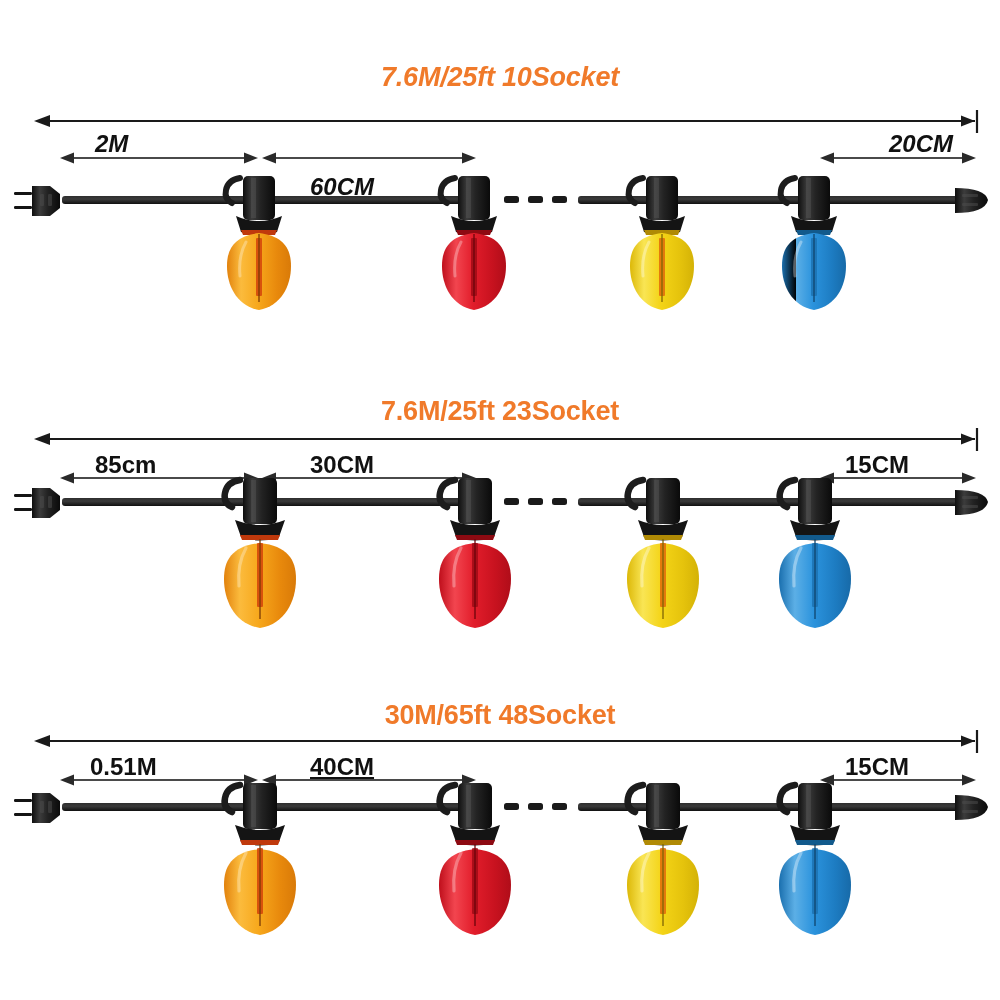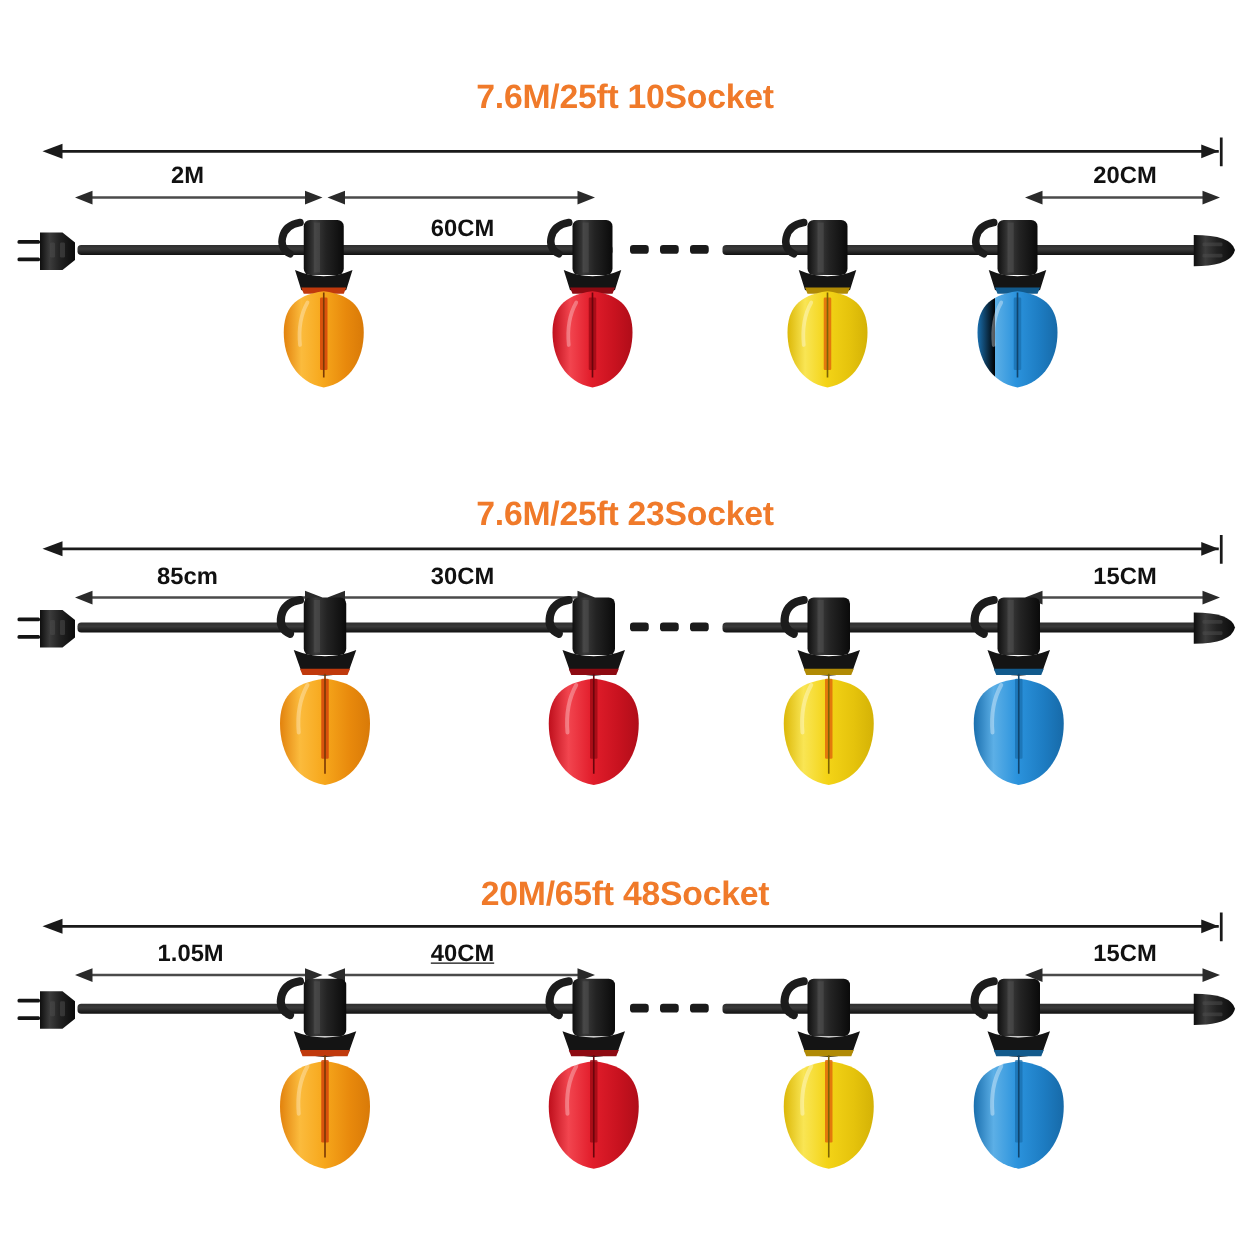--- a/index.html
+++ b/index.html
@@ -37,38 +37,38 @@
     letter-spacing: -0.2px;
     white-space: nowrap;
   }
   .svg-layer {
     position: absolute;
     left: 0;
     top: 0;
   }
   .dim-label {
     position: absolute;
-    font-size: 19px;
+    font-size: 24px;
     font-weight: bold;
     color: #111111;
     white-space: nowrap;
-    text-align: center;
+    text-align: left;
   }
 </style>
 </head>
 <body>
 
 <div class="page">
 
-  <div class="section" style="top:0px;height:330px;">
+  <div class="section" style="top:0px;height:330px;font-style:italic;">
     <div class="section-title" style="top:62px;">7.6M/25ft 10Socket</div>
 
     <div class="dim-label" style="left:95px;top:130px;width:110px;">2M</div>
     <div class="dim-label" style="left:310px;top:130px;width:120px;margin-top:43px;">60CM</div>
-    <div class="dim-label" style="left:845px;top:130px;width:110px;">20CM</div>
+    <div class="dim-label" style="left:889px;top:130px;width:110px;">20CM</div>
 
     <svg class="svg-layer" width="1000" height="330" viewBox="0 0 1000 330">
       <defs>
         <linearGradient id="g-orange-1" x1="0" y1="0" x2="1" y2="0">
           <stop offset="0%" stop-color="#e2820d"></stop>
           <stop offset="22%" stop-color="#fbbb3d"></stop>
           <stop offset="48%" stop-color="#f7a81c"></stop>
           <stop offset="78%" stop-color="#e8890c"></stop>
           <stop offset="100%" stop-color="#d97a08"></stop>
         </linearGradient>
@@ -345,23 +345,23 @@
         <path d="M795 197 h40 l-2 5 h-36 Z" fill="#125a8c"></path>
         <path d="M815 290 c-25 -4 -36 -27 -36 -49 c0 -20 9 -33 36 -36 c27 3 36 16 36 36 c0 22 -11 45 -36 49 Z" fill="url(#g-blue-2)"></path>
         <path d="M801 210 q-9 16 -7 38" fill="none" stroke="#ffffff" stroke-width="3.2" opacity="0.35" stroke-linecap="round"></path>
         <rect x="812" y="205" width="6" height="64" rx="1" fill="#1a6fae" opacity="0.75"></rect>
         <line x1="815" y1="201" x2="815" y2="281" stroke="#10456e" stroke-width="1.3"></line>
       </g>
     </svg>
   </div>
 
   <div class="section" style="top:640px;height:360px;">
-    <div class="section-title" style="top:60px;">20M/65ft 48Socket</div>
-
-    <div class="dim-label" style="left:90px;top:113px;width:125px;">1.05M</div>
+    <div class="section-title" style="top:60px;">30M/65ft 48Socket</div>
+
+    <div class="dim-label" style="left:90px;top:113px;width:125px;">0.51M</div>
     <div class="dim-label" style="left:310px;top:113px;width:120px;text-decoration:underline;">40CM</div>
     <div class="dim-label" style="left:845px;top:113px;width:110px;">15CM</div>
 
     <svg class="svg-layer" width="1000" height="360" viewBox="0 0 1000 360">
       <defs>
         <linearGradient id="g-orange-3" x1="0" y1="0" x2="1" y2="0">
           <stop offset="0%" stop-color="#e2820d"></stop>
           <stop offset="22%" stop-color="#fbbb3d"></stop>
           <stop offset="48%" stop-color="#f7a81c"></stop>
           <stop offset="78%" stop-color="#e8890c"></stop>

